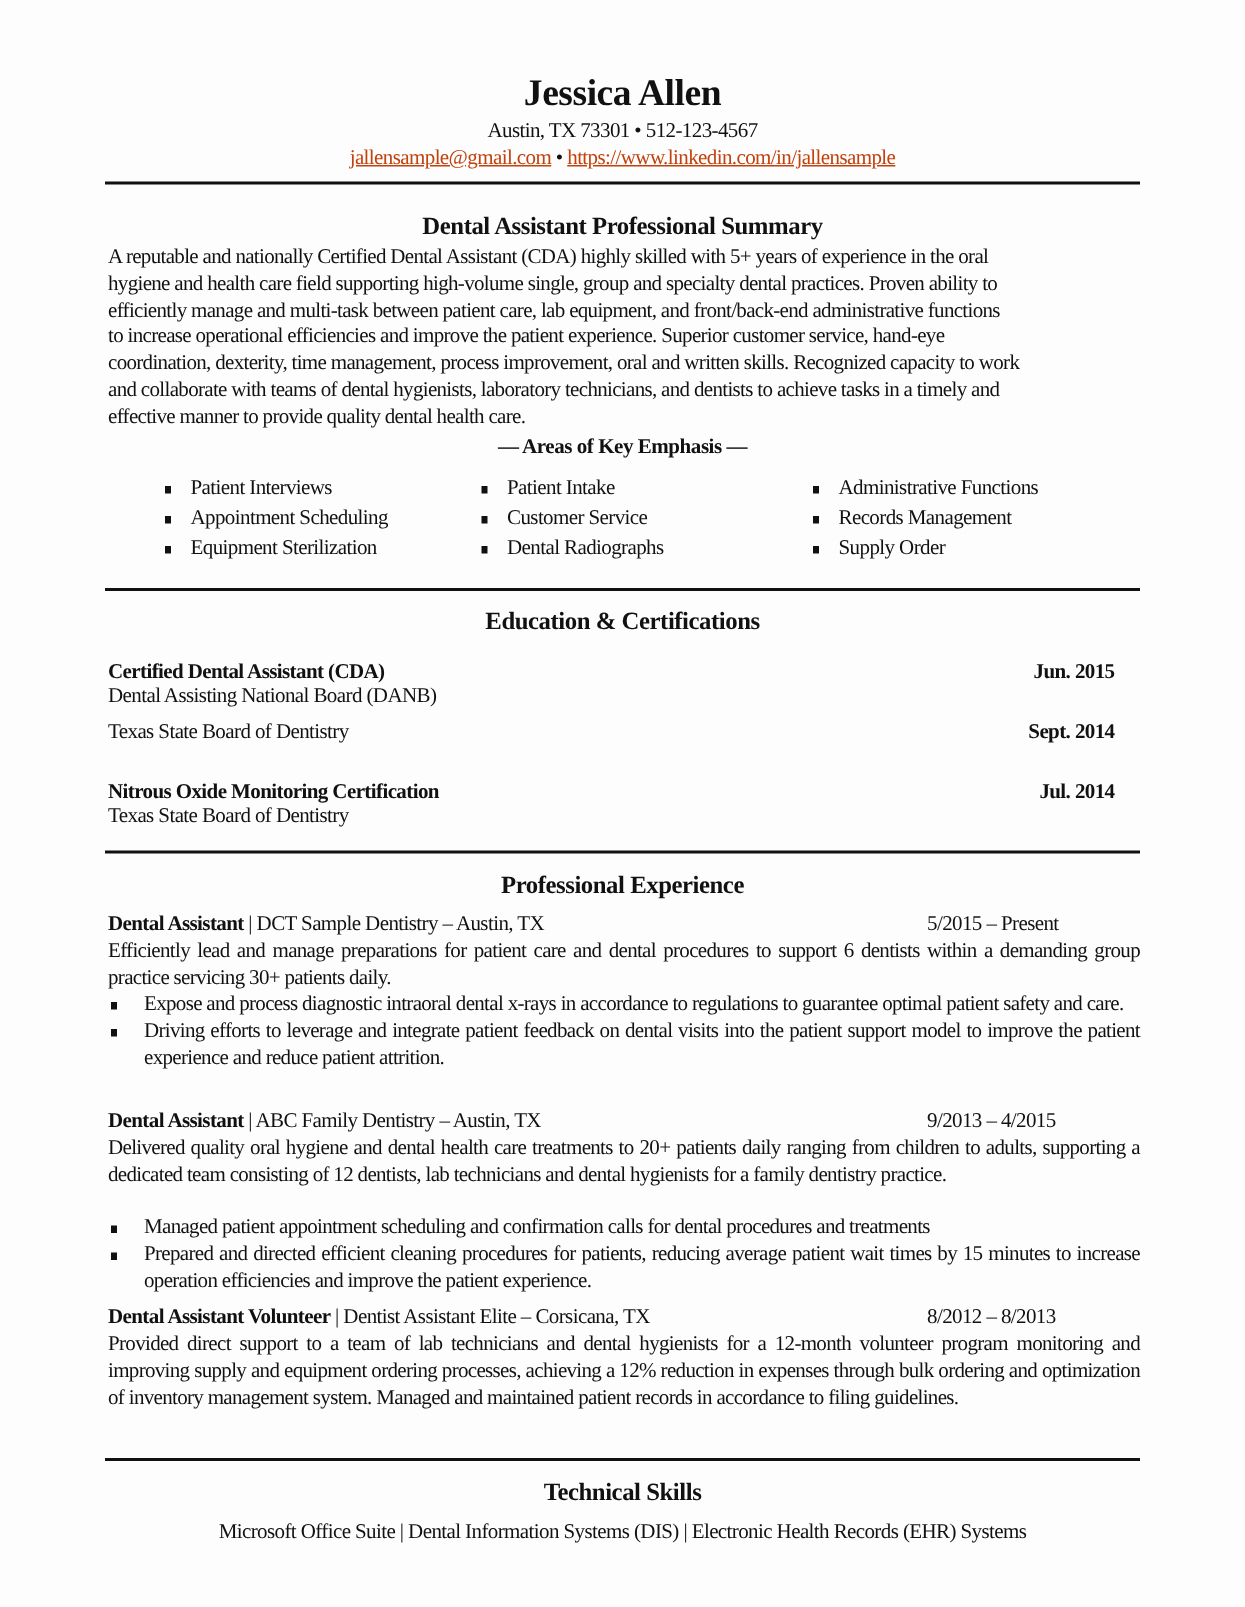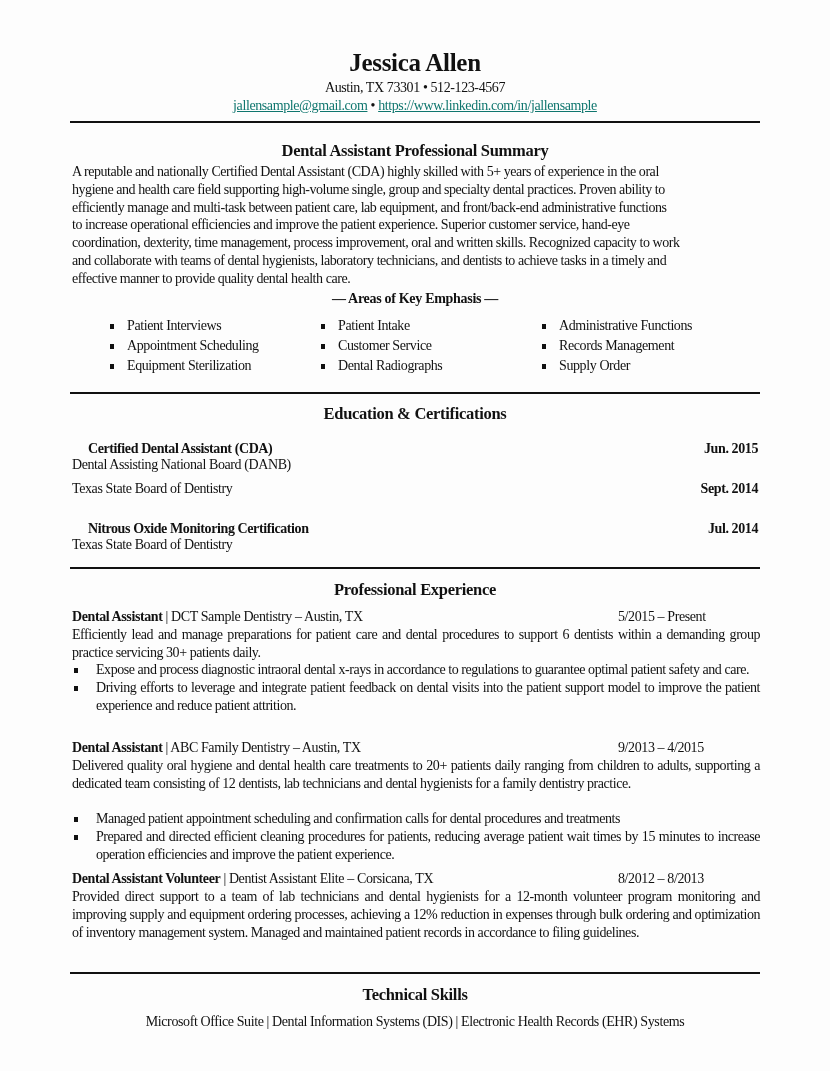--- a/index.html
+++ b/index.html
@@ -3,32 +3,32 @@
 <meta charset="utf-8">
 <style>
   html, body { margin: 0; padding: 0; background: #fdfdfd; }
   body { width: 830px; height: 1071px; overflow: hidden; position: relative;
          font-family: "Liberation Serif", serif; color: #111; }
   .page { position: absolute; left: 70px; top: 0; width: 690px; }
   .name { position: absolute; top: 49px; left: 0; width: 690px; text-align: center;
           font-size: 25px; font-weight: bold; letter-spacing: -0.3px; }
   .contact { position: absolute; top: 80px; left: 0; width: 690px; text-align: center; font-size: 14px; letter-spacing: -0.4px; }
   .links { position: absolute; top: 98px; left: 0; width: 690px; text-align: center; font-size: 14px; letter-spacing: -0.4px; }
-  .links a { color: #0f766e; text-decoration: underline; }
+  .links a { color: #c2410c; text-decoration: underline; }
   .rule { position: absolute; left: 0; width: 690px; height: 2px; background: #111; }
   .h2 { position: absolute; left: 0; width: 690px; text-align: center; font-size: 16.5px; font-weight: bold; letter-spacing: -0.3px; }
   .para { position: absolute; left: 2px; width: 690px; font-size: 14px; line-height: 17.8px; letter-spacing: -0.45px; }
   .just { text-align: justify; }
   .sub-h { position: absolute; left: 0; width: 690px; text-align: center; font-size: 14px; font-weight: bold; letter-spacing: -0.3px; }
   .kcol { position: absolute; font-size: 14px; line-height: 20px; letter-spacing: -0.4px; }
   .kcol .item { position: relative; padding-left: 17px; white-space: nowrap; }
   .kcol .item::before { content: ""; position: absolute; left: 0; top: 8px; width: 4px; height: 5px; background: #111; }
   .edu { position: absolute; left: 2px; width: 688px; font-size: 14px; line-height: 16px; letter-spacing: -0.4px; }
-  .edu .title { font-weight: bold; margin-left: 16px; }
-  .edu .date { position: absolute; right: 2px; top: 0; font-weight: bold; }
+  .edu .title { font-weight: bold; }
+  .edu .date { position: absolute; right: 17px; top: 0; font-weight: bold; }
   .job-head { position: absolute; left: 2px; width: 688px; font-size: 14px; letter-spacing: -0.4px; }
   .job-head .role { font-weight: bold; font-family: Liberation Serif, serif; }
   .job-head .dates { position: absolute; left: 546px; top: 0; }
   .bul { position: absolute; left: 2px; width: 688px; font-size: 14px; line-height: 17.8px; letter-spacing: -0.45px; }
   .bul .b { position: relative; padding-left: 24px; text-align: justify; }
   .bul .b::before { content: ""; position: absolute; left: 2px; top: 7px; width: 4px; height: 5px; background: #111; }
   .skills { position: absolute; top: 1014px; left: 0; width: 690px; text-align: center; font-size: 14px; letter-spacing: -0.4px; }
 </style>
 </head>
 <body>

